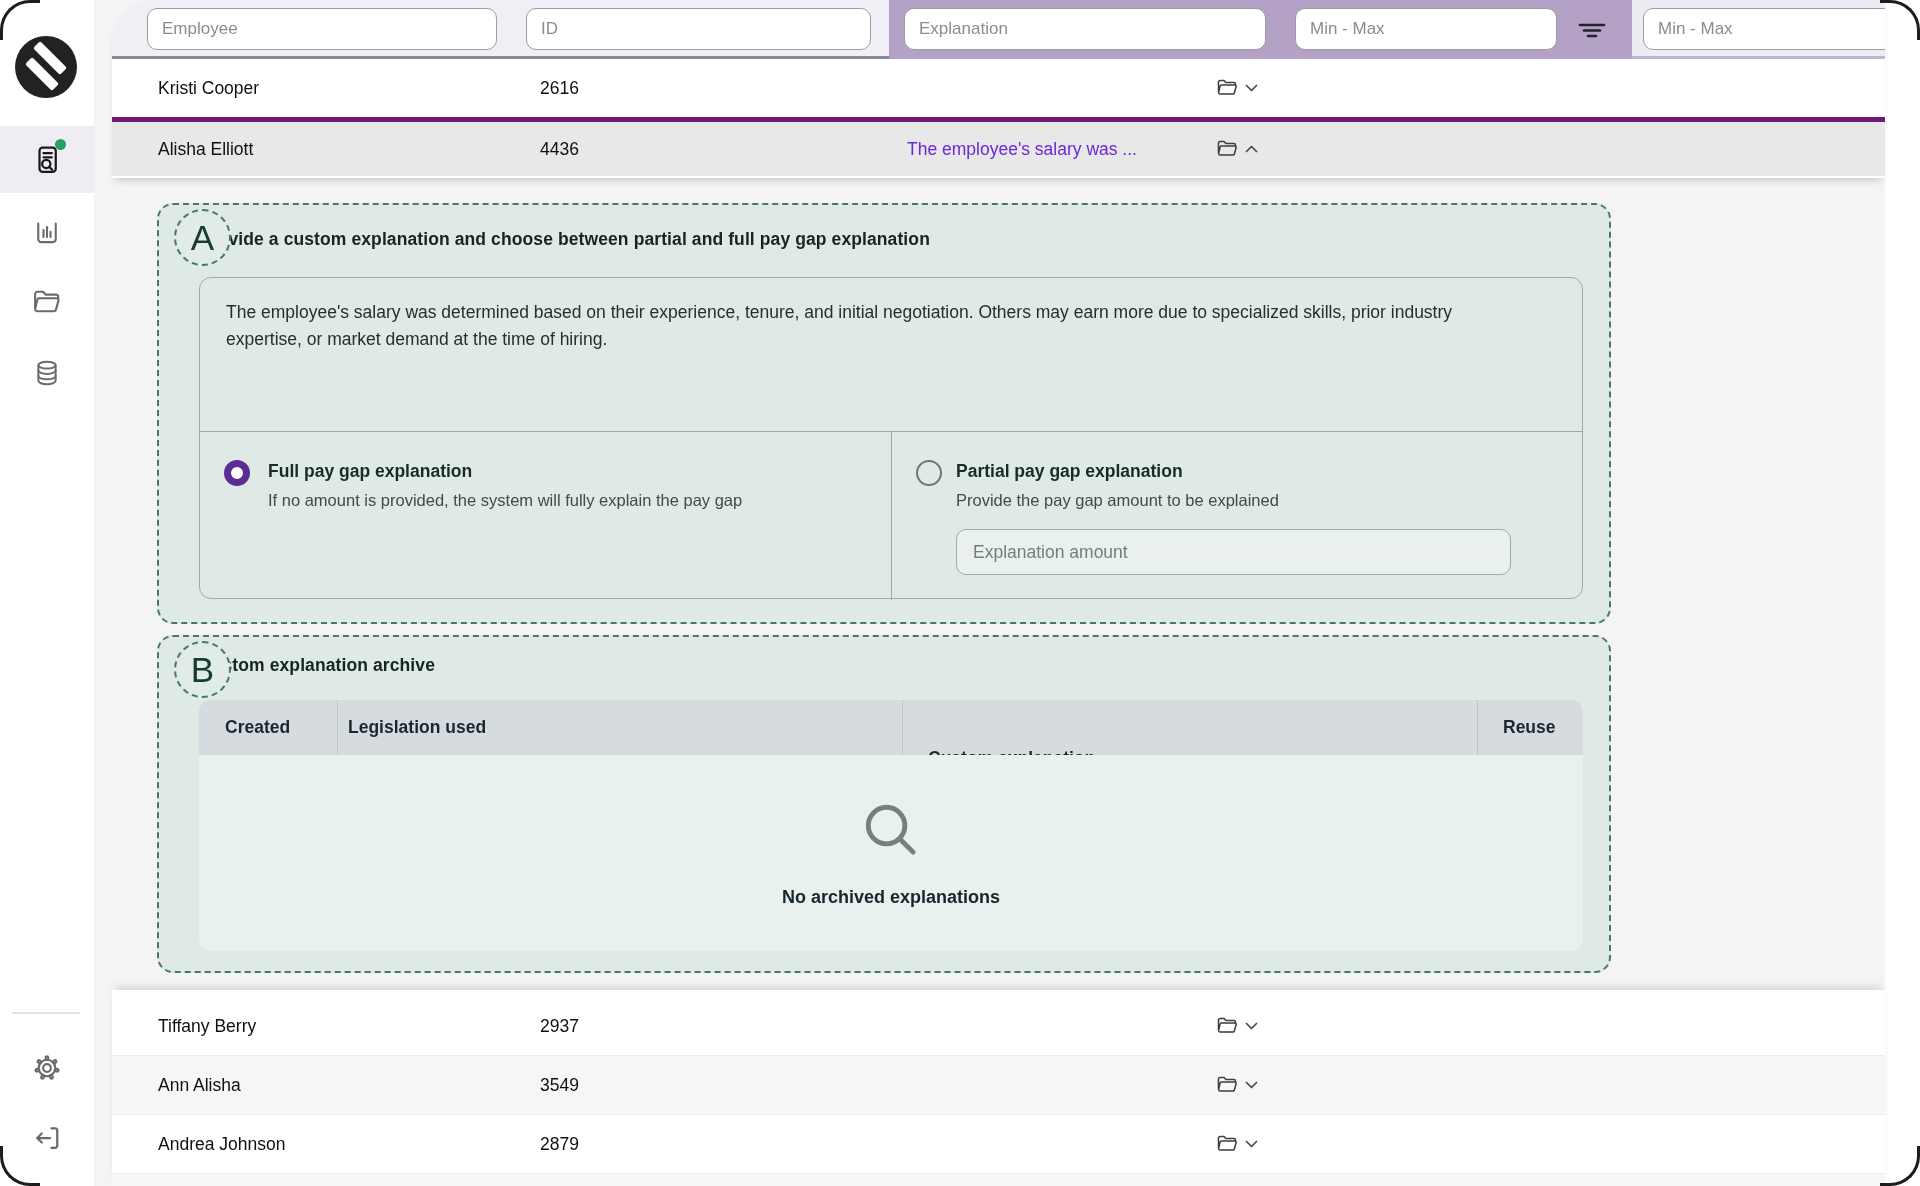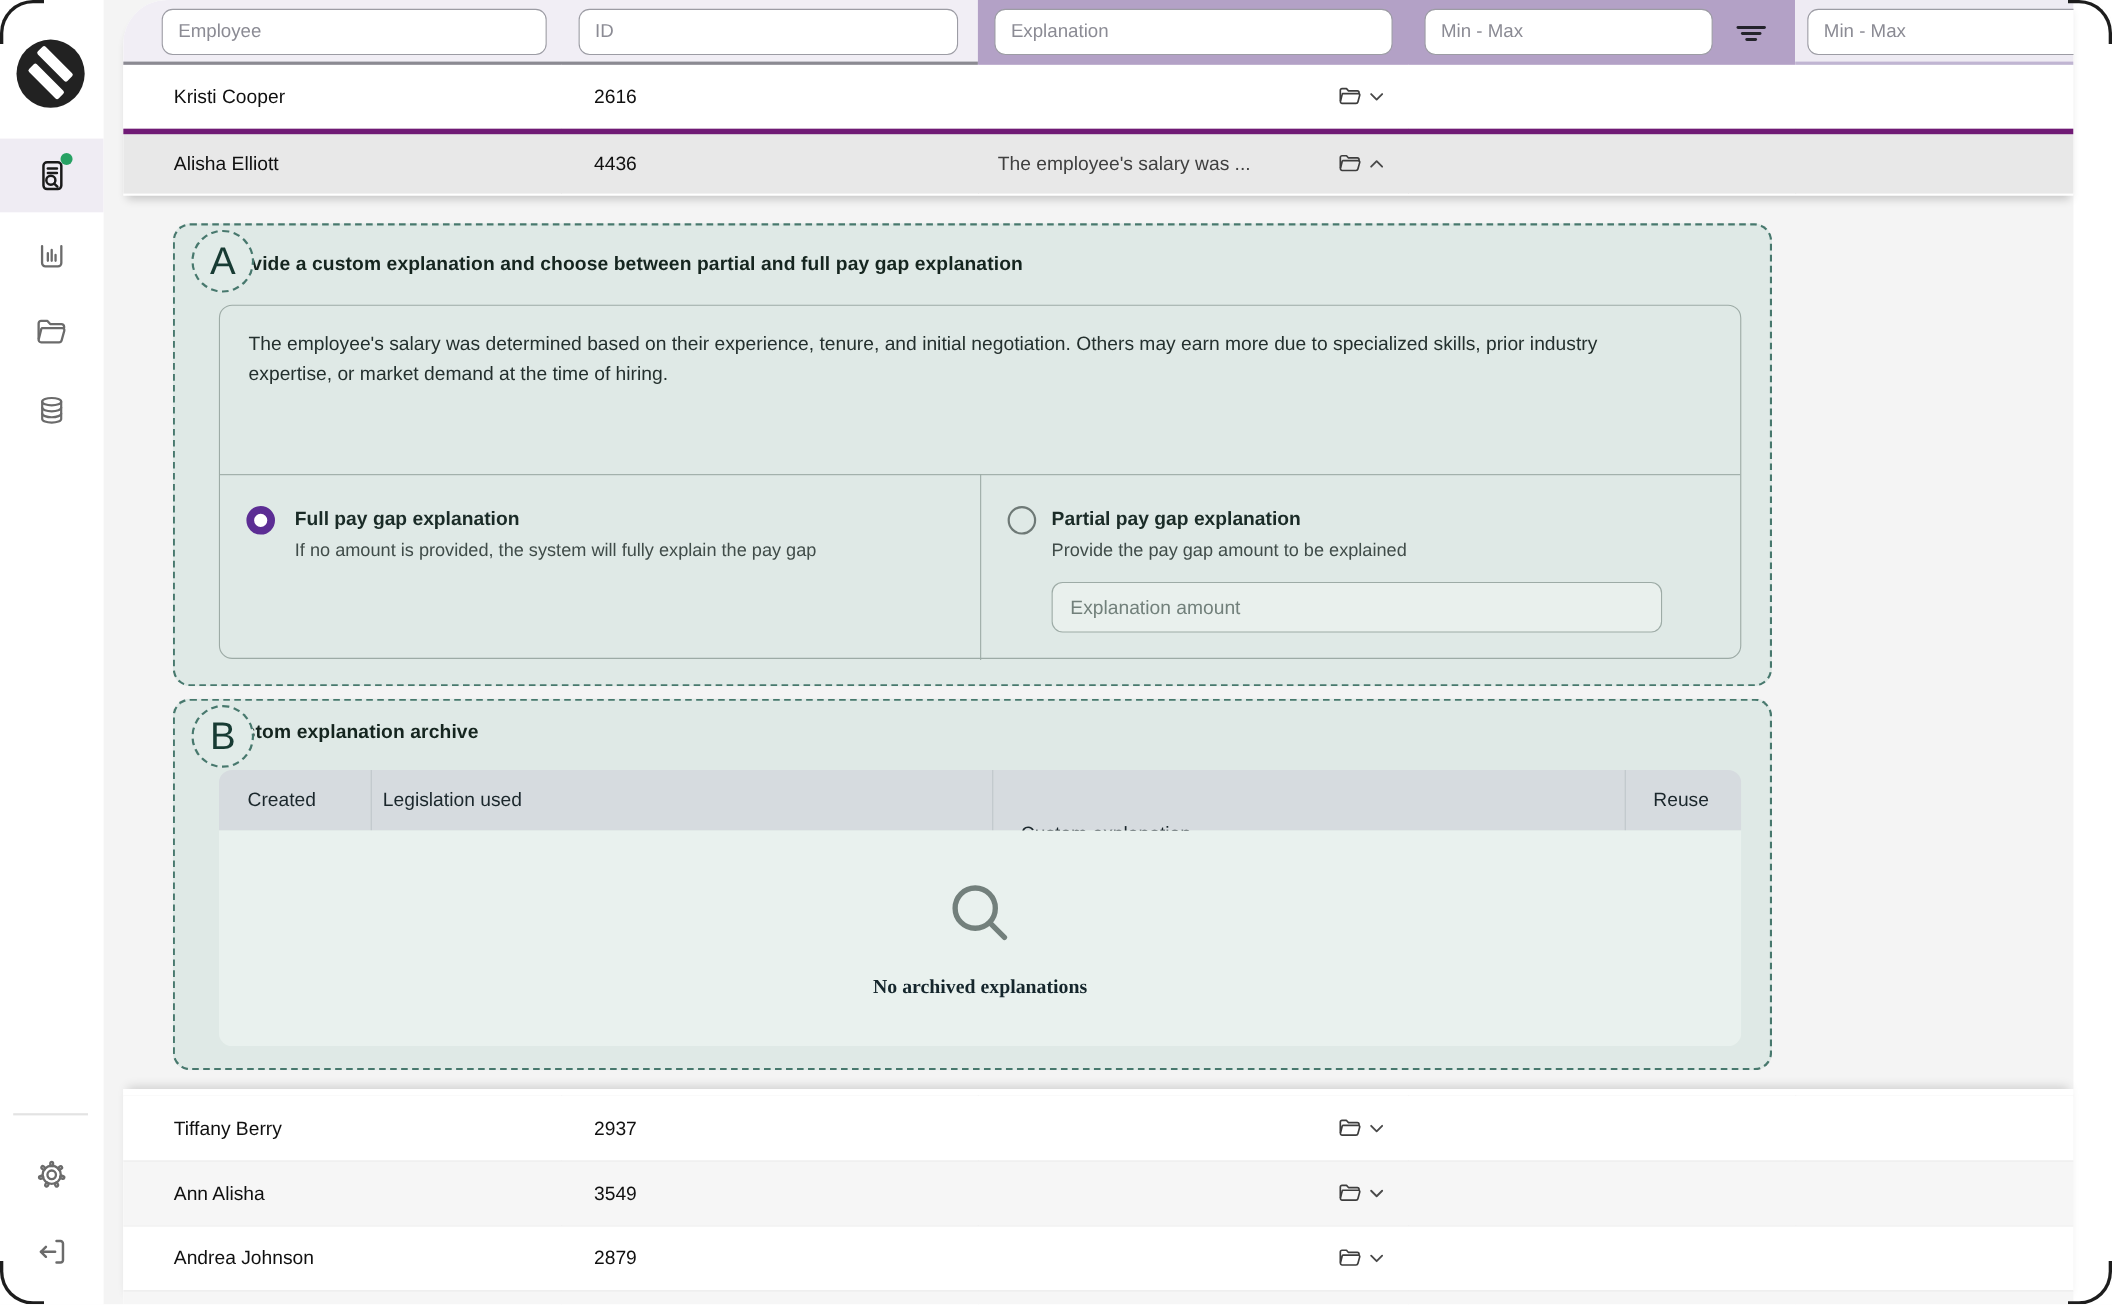--- a/index.html
+++ b/index.html
@@ -53,21 +53,21 @@
   .filter-btn { position:absolute; left:1458px; top:12px; width:44px; height:36px; display:flex; align-items:center; justify-content:center; cursor:pointer; }
 
   .vline { position:absolute; width:1px; background:#e6e6e6; }
   .top-panel .vline { top:59px; height:117px; }
   .bottom-panel .vline { top:6px; height:190px; }
   .vline.v1 { left:398px; } .vline.v2 { left:777px; } .vline.v3 { left:1168px; } .vline.v4 { left:1520px; }
 
   .trow { position:absolute; left:0; width:1773px; }
   .trow .name { position:absolute; left:46px; top:50%; transform:translateY(-50%); font-size:17.5px; color:#101010; }
   .trow .rid  { position:absolute; left:428px; top:50%; transform:translateY(-50%); font-size:17.5px; color:#101010; }
-  .trow .expl { position:absolute; left:795px; top:50%; transform:translateY(-50%); font-size:17.5px; color:#404040; max-width:295px; white-space:nowrap; overflow:hidden; text-overflow:clip; }
+  .trow .expl { position:absolute; left:795px; top:50%; transform:translateY(-50%); font-size:17.5px; color:#6d28d9; max-width:295px; white-space:nowrap; overflow:hidden; text-overflow:clip; }
   .cell-folder { position:absolute; left:1104px; top:50%; transform:translateY(-50%); display:flex; align-items:center; gap:6px; cursor:pointer; }
 
   
   .callout { position:absolute; left:63px; width:1454px; background:#dfe9e6; border:2px dashed #47786d; border-radius:16px; }
   .callout.sec-a { top:203px; height:421px; }
   .callout.sec-b { top:635px; height:338px; }
   .callout h2 { position:absolute; left:40px; font-size:17.5px; font-weight:700; color:#15251f; letter-spacing:0.1px; }
   .callout.sec-a h2 { top:24px; }
   .callout.sec-b h2 { top:18px; }
 
@@ -87,27 +87,27 @@
   .radio.unchecked { border:2px solid #6e7976; background:transparent; }
   .opt-label { position:absolute; font-size:17.5px; font-weight:700; color:#1a2b27; }
   .opt-desc  { position:absolute; font-size:16.5px; color:#404c49; }
   .amount-input { position:absolute; left:756px; top:251px; width:555px; height:46px; border:1.5px solid #9daba6; border-radius:10px; background:#e9f0ed;
                   font-family:"Liberation Sans", sans-serif; font-size:17.5px; color:#333; padding:0 16px; outline:none; }
   .amount-input::placeholder { color:#72807b; opacity:1; }
 
   
   .archive { position:absolute; left:40px; top:63px; width:1384px; height:251px; border-radius:12px; overflow:hidden; }
   .archive-head { position:absolute; left:0; top:0; width:100%; height:55px; background:#d6dbdf; }
-  .archive-head .hc { position:absolute; top:0; height:55px; display:flex; align-items:center; padding-left:26px; font-size:17.5px; font-weight:400; color:#1b272c; }
+  .archive-head .hc { position:absolute; top:0; height:55px; display:flex; align-items:center; padding-left:26px; font-size:17.5px; font-weight:700; color:#1b272c; }
   .hc.hc1 { left:0; width:138px; } .hc.hc2 { left:138px; width:565px;padding-left:11px; } .hc.hc3 { left:703px; width:575px;margin-top:31px; } .hc.hc4 { left:1278px; width:106px; }
   .archive-head .hv { position:absolute; top:0; height:55px; width:1px; background:#bfc6ca; }
   .hv.h1 { left:138px; } .hv.h2 { left:703px; } .hv.h3 { left:1278px; }
   .archive-body { position:absolute; left:0; top:55px; width:100%; height:196px; background:#e9f1ee; }
   .empty-wrap { position:absolute; left:0; top:0; width:100%; height:100%; display:flex; flex-direction:column; align-items:center; justify-content:center; gap:26px; }
-  .empty-msg { font-size:18px; font-weight:700; color:#15262c;font-family:Liberation Serif, serif; }
+  .empty-msg { font-size:18px; font-weight:700; color:#15262c; }
 
   
   .bp-row { position:absolute; left:0; width:1773px; height:59px; }
   .bp-top-strip { position:absolute; left:0; top:0; width:1773px; height:6px; background:#ffffff; }
   .hline { position:absolute; left:0; width:1773px; height:0; border-top:1px solid #ececec; }
 </style>
 </head>
 <body>
 
 <div class="screen">

